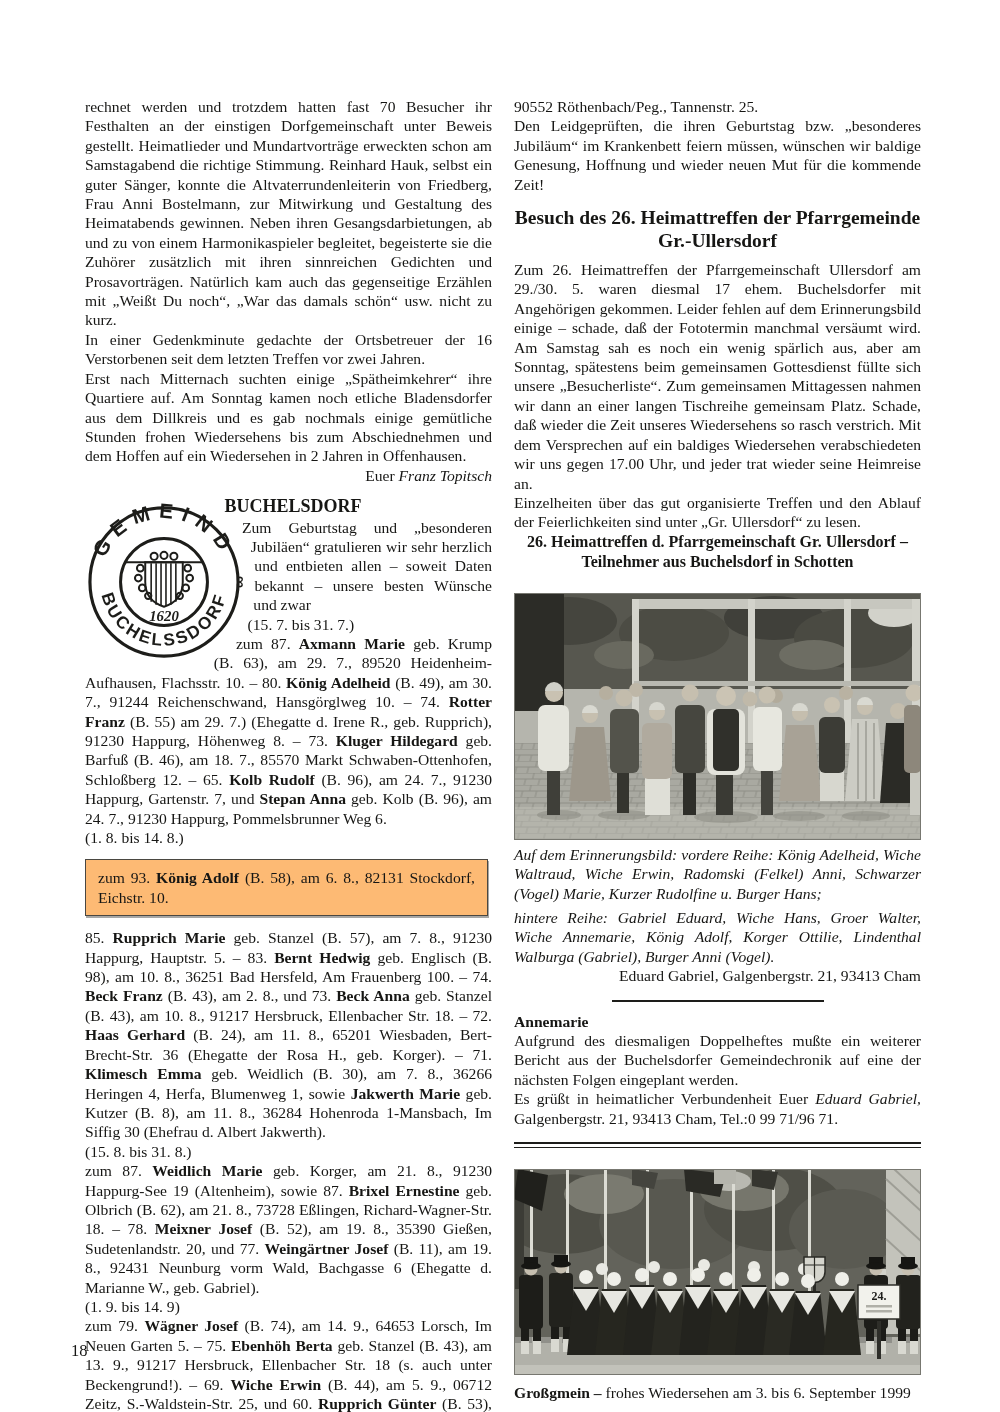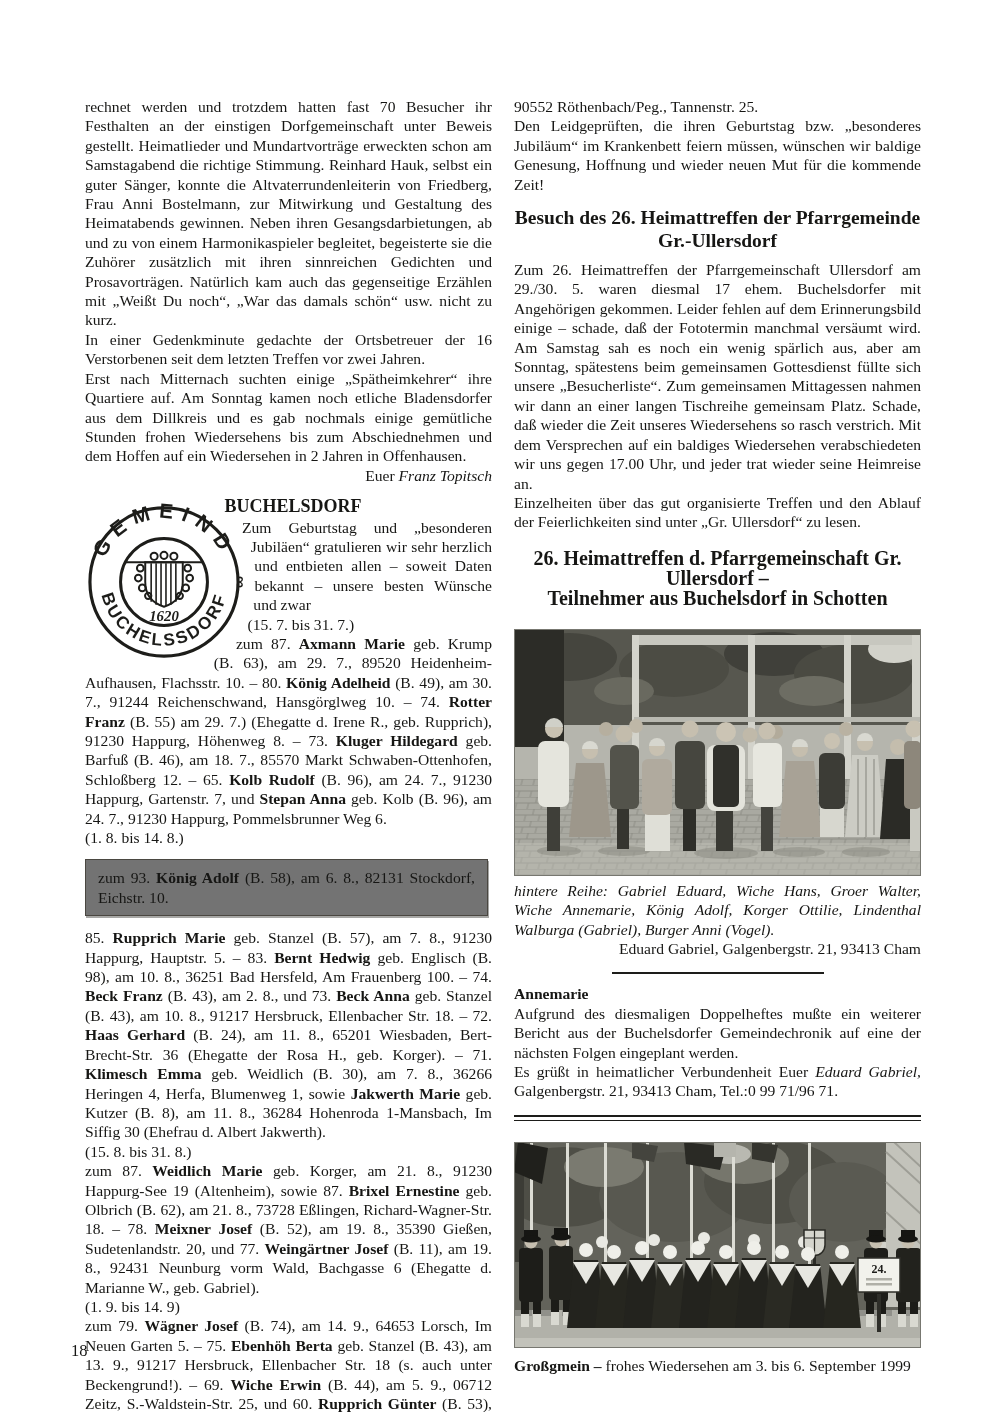--- a/index.html
+++ b/index.html
@@ -10,24 +10,24 @@
   .col-left{left:85px;}
   .col-right{left:514px;}
   p{margin:0;}
   .b{font-weight:bold;}
   .i{font-style:italic;}
   .sig{text-align:right;}
   .buch{margin-top:12px;}
   .buch:after{content:"";display:block;clear:both;}
   .stamp{float:left;width:158px;height:158px;margin:6px 12px 4px 0;shape-outside:circle(50%);}
   .buch-head{font-weight:bold;font-size:18px;margin-bottom:1px;}
-  .jubbox{border:1.5px solid #4a4741;background:#737373;padding:8px 12px;margin:12px 4px 12px 0;
+  .jubbox{border:1.5px solid #4a4741;background:#fdba74;padding:8px 12px;margin:12px 4px 12px 0;
           box-shadow:1px 2px 0 rgba(60,60,55,.45);}
   .h1{font-size:19.5px;line-height:23px;font-weight:bold;text-align:center;margin:12px 0 8px;}
-  .h2{font-size:20px;line-height:20px;font-weight:bold;text-align:center;margin:16px 6px 8px;}
+  .h2{font-size:16px;line-height:20px;font-weight:bold;text-align:center;margin:0 6px 8px;}
   .photo{margin-top:21px;line-height:0;}
   .photo svg{display:block;}
   .cap{font-style:italic;margin-top:5px;}
   .cap-right{text-align:right;}
   .cap2{margin-top:8px;}
   .cap2 .b{font-weight:bold;}
   .sonst-head{font-weight:bold;margin-top:10px;}
   .rule-single{width:212px;border-top:2.5px solid #1d1d1a;margin:14px auto 6px;}
   .rule-double{border-top:2.5px solid #1d1d1a;border-bottom:1.5px solid #1d1d1a;height:3px;margin:14px 0 12px;}
   .pageno{position:absolute;left:71px;top:1341px;font-size:16.5px;}
@@ -186,20 +186,21 @@
           <path d="M372,130 h24 l6,80 h-36 z" fill="#2b2b26"></path>
           <circle cx="384" cy="118" r="8" fill="#c4bdad"></circle>
           <rect x="396" y="178" width="10" height="44" fill="#c9c9c1"></rect>
           <rect x="390" y="112" width="17" height="68" rx="5" fill="#8d877b"></rect>
           <circle cx="400" cy="100" r="8.5" fill="#c8c1b1"></circle>
         </g>
         <rect x="0.5" y="0.5" width="406" height="246" fill="none" stroke="#777770" stroke-width="1"></rect>
       </svg>
     </div>
 
+    <p class="cap">Auf dem Erinnerungsbild: vordere Reihe: König Adelheid, Wiche Waltraud, Wiche Erwin, Radomski (Felkel) Anni, Schwarzer (Vogel) Marie, Kurzer Rudolfine u. Burger Hans;</p>
     <p class="cap">hintere Reihe: Gabriel Eduard, Wiche Hans, Groer Walter, Wiche Annemarie, König Adolf, Korger Ottilie, Lindenthal Walburga (Gabriel), Burger Anni (Vogel).</p>
     <p class="cap-right">Eduard Gabriel, Galgenbergstr. 21, 93413 Cham</p>
 
     <div class="rule-single"></div>
 
     <div class="sonst-head">Annemarie</div>
     <p class="para">Aufgrund des diesmaligen Doppelheftes mußte ein weiterer Bericht aus der Buchelsdorfer Gemeindechronik auf eine der nächsten Folgen eingeplant werden.</p>
     <p class="para"><span>Es grüßt in heimatlicher Verbundenheit Euer </span><span class="i">Eduard Gabriel,</span><span> Galgenbergstr. 21, 93413 Cham, Tel.:0 99 71/96 71.</span></p>
 
     <div class="rule-double"></div>

